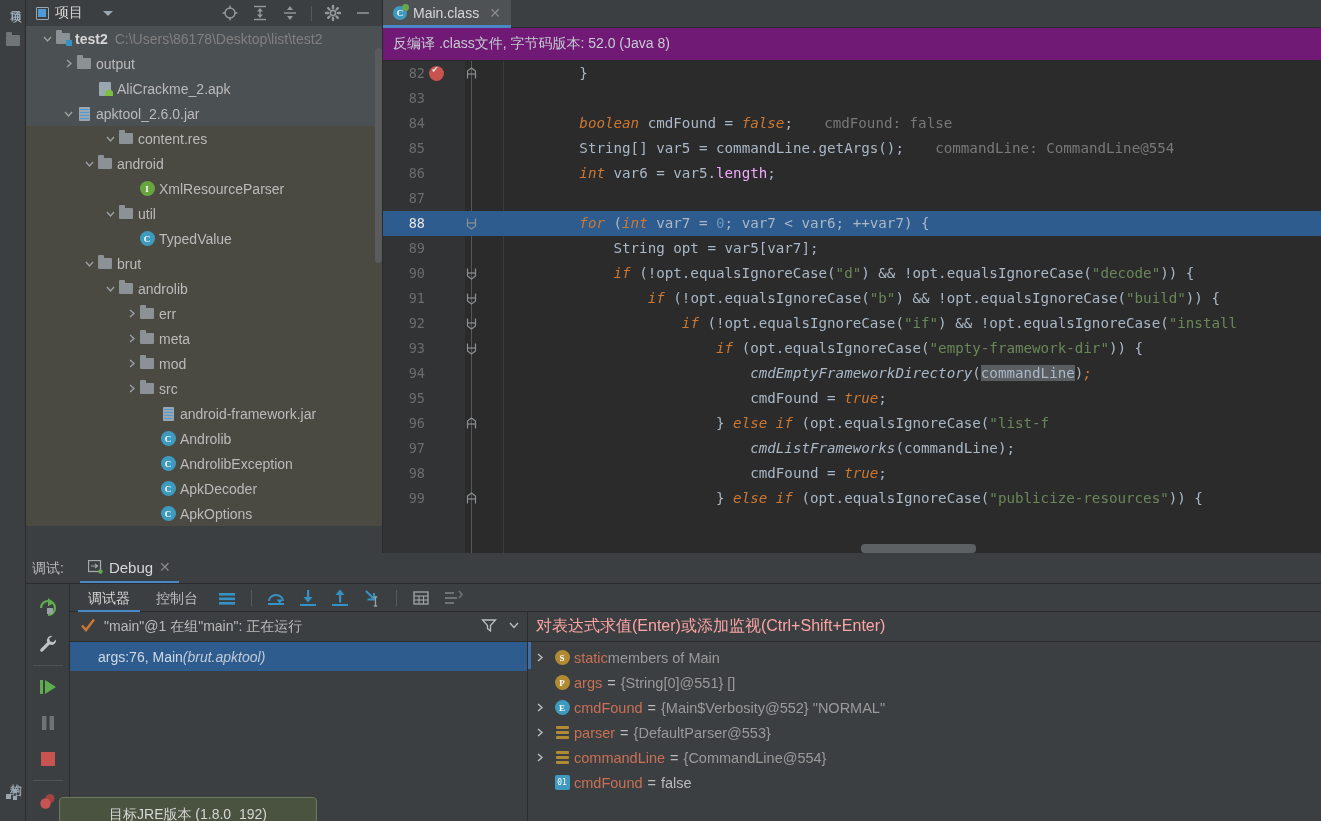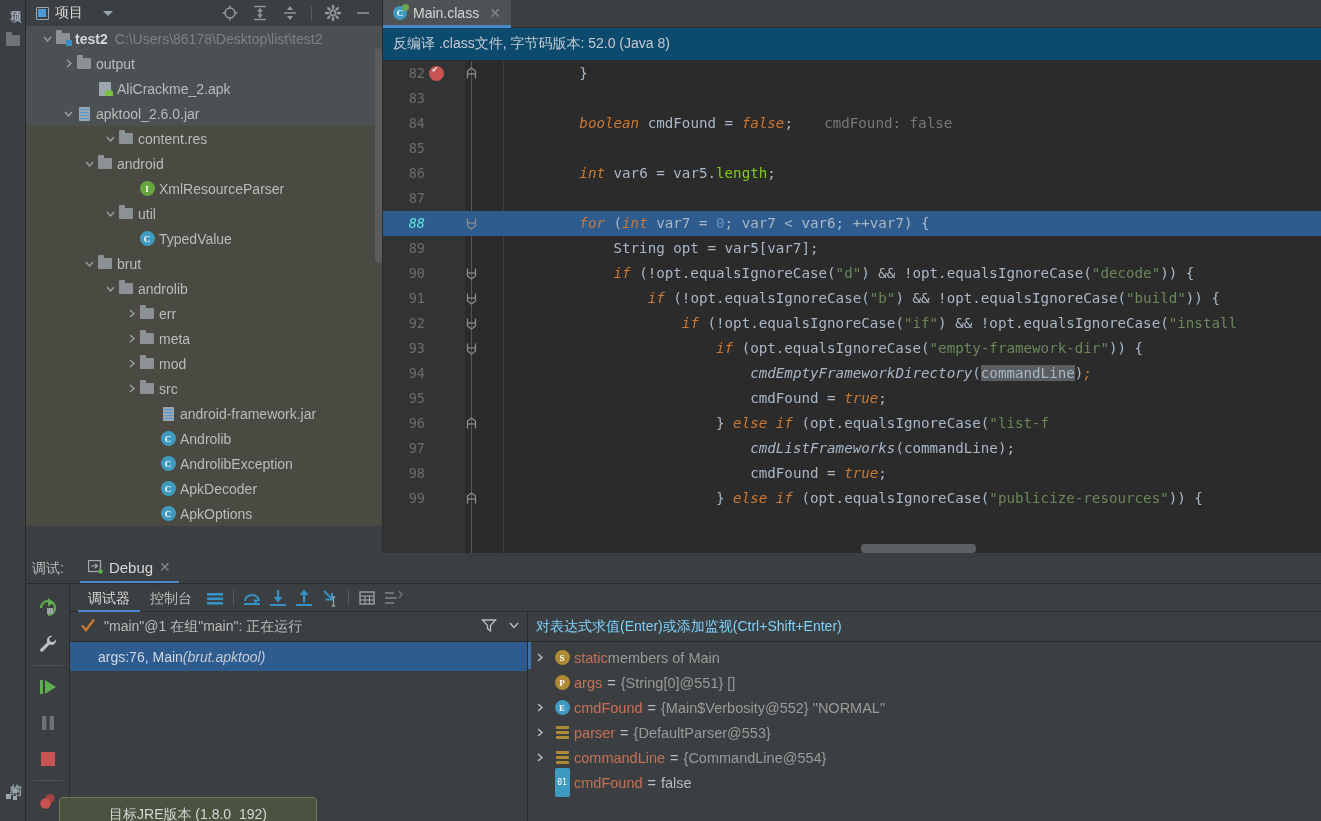--- a/index.html
+++ b/index.html
@@ -134,53 +134,53 @@
   }
   .etab .tico{
     width:14px;height:14px;border-radius:50%;background:#3e9bbf;color:#fff;font-size:9px;font-weight:bold;
     display:flex;align-items:center;justify-content:center;font-family:"Liberation Serif",serif; position:relative;
   }
   .etab .tico:after{content:"";position:absolute;right:-2px;top:-2px;width:7px;height:7px;border-radius:50%;background:#6aa84f;}
   .etab .tname{ color:#d7d7d7; font-size:14px; }
   .etab .tclose{ color:#8a8a8a; font-size:14px; margin-left:4px; cursor:pointer; }
 
   .notifybar{
-    height:33px; flex:0 0 33px; background:#0c4a6e; border-bottom:1px solid #2b2b2b;
+    height:33px; flex:0 0 33px; background:#701a75; border-bottom:1px solid #2b2b2b;
     display:flex; align-items:center; padding:0 10px; color:#c6cbd1; font-size:14px;
   }
   .codearea{
     flex:1; position:relative; overflow:hidden; background:#2b2b2b;
     font-family:"DejaVu Sans Mono", monospace; font-size:14.2px;
   }
   .codeline{
     position:relative; height:25px; display:flex; align-items:center; white-space:pre;
   }
   .codeline.hl{ background:#2f5c8f; }
   .gutter-num{
     position:absolute; left:0; top:0; width:42px; height:25px;
     text-align:right; color:#6c6c6c; line-height:25px; font-size:13.5px;
     font-family:"DejaVu Sans Mono", monospace;
   }
-  .codeline.hl .gutter-num{ color:#5eead4;font-style:italic; }
+  .codeline.hl .gutter-num{ color:#e5e5e5; }
   .code-text{
     position:absolute; left:128px; top:0; height:25px; line-height:25px;
   }
   .gutter-bg{
     position:absolute;left:0;top:0;width:82px;height:100%;background:#313335;
   }
   .gutter-sep{
     position:absolute;left:120px;top:0;width:1px;height:100%;background:#3a3c3e;
   }
   .foldline{
     position:absolute; left:88px; top:0; width:1px; height:100%; background:#555759;
   }
 
   
   .kw{color:#cc7832;font-style:italic;} .str{color:#6a8759;} .num{color:#6897bb;}
-  .fld{color:#84cc16;margin-top:33px;} .pln{color:#a9b7c6;} .mth{color:#a9b7c6; font-style:italic;}
+  .fld{color:#f0abfc;margin-top:33px;} .pln{color:#a9b7c6;} .mth{color:#a9b7c6; font-style:italic;}
   .hint{color:#787878; }
   .codeline.hl .pln, .codeline.hl .kw, .codeline.hl .num{ }
   .sel-token{ background:#5b5e60; }
 
   .bp{
     position:absolute; left:46px; top:5px; width:15px;height:15px;border-radius:50%;
     background:#c75450;
   }
   .bp:after{
     content:"✔"; position:absolute; left:3px; top:-3px; color:#e8e8e8; font-size:10px;
@@ -217,21 +217,21 @@
   .dbg-body{ position:absolute; left:0; top:31px; right:0; bottom:0; display:flex; }
   .dbg-side{
     width:44px; flex:0 0 44px; background:#3c3f41; border-right:1px solid #2b2b2b;
     display:flex; flex-direction:column; align-items:center; padding-top:6px; gap:0px;
   }
   .dbg-side .sbtn{ width:36px;height:36px; display:flex;align-items:center;justify-content:center; cursor:pointer; }
   .dbg-side .shr{ width:30px;height:1px;background:#4f5355;margin:3px 0; }
 
   .dbg-main{ flex:1; display:flex; flex-direction:column; min-width:0;}
   .dbg-toolbar{
-    height:28px; flex:0 0 28px; display:flex; align-items:center; gap:0;
+    height:28px; flex:0 0 28px; display:flex; align-items:center; gap:6px;
     border-bottom:1px solid #2b2b2b; padding-left:8px;
   }
   .dtab{
     padding:0 10px; height:28px; line-height:28px; font-size:14px; color:#bbbbbb; cursor:pointer;
   }
   .dtab.active{ border-bottom:2px solid #4a88c7; color:#d7d7d7; }
   .tb-ico{ width:26px;height:26px;display:flex;align-items:center;justify-content:center;cursor:pointer;}
   .tb-sep{ width:1px;height:16px;background:#555a5c;margin:0 5px; }
 
   .dbg-split{ flex:1; display:flex; min-height:0; }
@@ -246,41 +246,41 @@
   .frames-head .fright{ margin-left:auto; display:flex; align-items:center; gap:10px; }
   .frame-row{
     height:29px; display:flex; align-items:center; padding-left:28px; font-size:14px;
     background:#2f5c8f; color:#cfd9e4; cursor:pointer;
   }
   .frame-row em{ color:#c0cad6; }
 
   .vars{ flex:1; display:flex; flex-direction:column; min-width:0; }
   .watch-input{
     height:30px; flex:0 0 30px; display:flex; align-items:center; padding-left:8px;
-    color:#7dd3fc; font-size:14px; border-bottom:1px solid #2b2b2b; background:#3c3f41;
+    color:#fca5a5; font-size:16px; border-bottom:1px solid #2b2b2b; background:#3c3f41;
     cursor:text;
     text-align:right;
   }
   .vars-list{ flex:1; padding-top:3px; position:relative; }
   .vars-list:before{
     content:""; position:absolute; left:0; top:0; width:3px; height:27px; background:#3f6fa5;
   }
   .vrow{
     height:25px; display:flex; align-items:center; font-size:14.5px; white-space:nowrap; cursor:default;
   }
   .vrow .varrow{ width:22px; flex:0 0 22px; display:flex;align-items:center;justify-content:center; cursor:pointer;}
   .vrow .vico{ width:24px; flex:0 0 24px; display:flex; align-items:center; justify-content:center; }
   .circ{ width:15px;height:15px;border-radius:50%;display:flex;align-items:center;justify-content:center;
          font-size:9px; font-weight:bold; color:#fff; font-family:"Liberation Serif",serif;}
   .circ.s{ background:#b08b34; }
   .circ.p{ background:#b08b34; }
   .circ.e{ background:#3e9bbf; }
   .stack{ width:13px;height:13px;display:flex;flex-direction:column;justify-content:space-between;}
   .stack i{ display:block; height:3px; background:#b08b34; border-radius:1px;}
-  .boolico{ width:15px;height:29px;background:#3e9bbf;color:#fff;font-size:8px;
+  .boolico{ width:15px;height:15px;background:#3e9bbf;color:#fff;font-size:8px;
             display:flex;align-items:center;justify-content:center;border-radius:2px;
             font-family:"DejaVu Sans Mono",monospace;}
   .vname{ color:#c77055; }
   .veq{ color:#bbbbbb; margin:0 5px; }
   .vval{ color:#9a9a9a; }
   .vval.str{ color:#bbbbbb; }
   .vstatic{ color:#9a9a9a; margin-left:0; }
 
   .jre-tip{
     position:absolute; left:33px; bottom:-12px; width:258px; height:36px;
@@ -607,21 +607,21 @@
       <div class="gutter-bg"></div>
       <div class="gutter-sep"></div>
       <div class="foldline"></div>
       <div id="code-lines">
           <div class="codeline"><span class="gutter-num">82</span><span class="foldmark" style="top:6px"><svg width="13" height="13" viewBox="0 0 13 13">
                 <path d="M2.5 11.5 L2.5 4 L6.5 1 L10.5 4 L10.5 11.5" fill="none" stroke="#8d9194" stroke-width="1.2"></path>
                 <line x1="2.5" y1="7" x2="10.5" y2="7" stroke="#8d9194" stroke-width="1.2"></line>
               </svg></span><span class="code-text">&nbsp;&nbsp;&nbsp;&nbsp;&nbsp;&nbsp;&nbsp;&nbsp;<span class="pln">}</span></span></div>
           <div class="codeline"><span class="gutter-num">83</span><span class="code-text"></span></div>
           <div class="codeline"><span class="gutter-num">84</span><span class="code-text">&nbsp;&nbsp;&nbsp;&nbsp;&nbsp;&nbsp;&nbsp;&nbsp;<span class="kw">boolean </span><span class="pln">cmdFound = </span><span class="kw">false</span><span class="pln">;</span><span class="hint" style="margin-left:2.2em">cmdFound: false</span></span></div>
-          <div class="codeline"><span class="gutter-num">85</span></div>
+          <div class="codeline"><span class="gutter-num">85</span><span class="code-text">&nbsp;&nbsp;&nbsp;&nbsp;&nbsp;&nbsp;&nbsp;&nbsp;<span class="pln">String[] var5 = commandLine.getArgs();</span><span class="hint" style="margin-left:2.2em">commandLine: CommandLine@554</span></span></div>
           <div class="codeline"><span class="gutter-num">86</span><span class="code-text">&nbsp;&nbsp;&nbsp;&nbsp;&nbsp;&nbsp;&nbsp;&nbsp;<span class="kw">int </span><span class="pln">var6 = var5.</span><span class="fld">length</span><span class="pln">;</span></span></div>
           <div class="codeline"><span class="gutter-num">87</span><span class="code-text"></span></div>
           <div class="codeline hl"><span class="gutter-num">88</span><span class="foldmark" style="top:6px"><svg width="13" height="13" viewBox="0 0 13 13">
                 <path d="M2.5 1.5 L2.5 9 L6.5 12 L10.5 9 L10.5 1.5" fill="none" stroke="#8d9194" stroke-width="1.2"></path>
                 <line x1="2.5" y1="6" x2="10.5" y2="6" stroke="#8d9194" stroke-width="1.2"></line>
               </svg></span><span class="code-text">&nbsp;&nbsp;&nbsp;&nbsp;&nbsp;&nbsp;&nbsp;&nbsp;<span class="kw">for </span><span class="pln">(</span><span class="kw">int </span><span class="pln">var7 = </span><span class="num">0</span><span class="pln">; var7 &lt; var6; ++var7) {</span></span></div>
           <div class="codeline"><span class="gutter-num">89</span><span class="code-text">&nbsp;&nbsp;&nbsp;&nbsp;&nbsp;&nbsp;&nbsp;&nbsp;&nbsp;&nbsp;&nbsp;&nbsp;<span class="pln">String opt = var5[var7];</span></span></div>
           <div class="codeline"><span class="gutter-num">90</span><span class="foldmark" style="top:6px"><svg width="13" height="13" viewBox="0 0 13 13">
                 <path d="M2.5 1.5 L2.5 9 L6.5 12 L10.5 9 L10.5 1.5" fill="none" stroke="#8d9194" stroke-width="1.2"></path>
                 <line x1="2.5" y1="6" x2="10.5" y2="6" stroke="#8d9194" stroke-width="1.2"></line>

